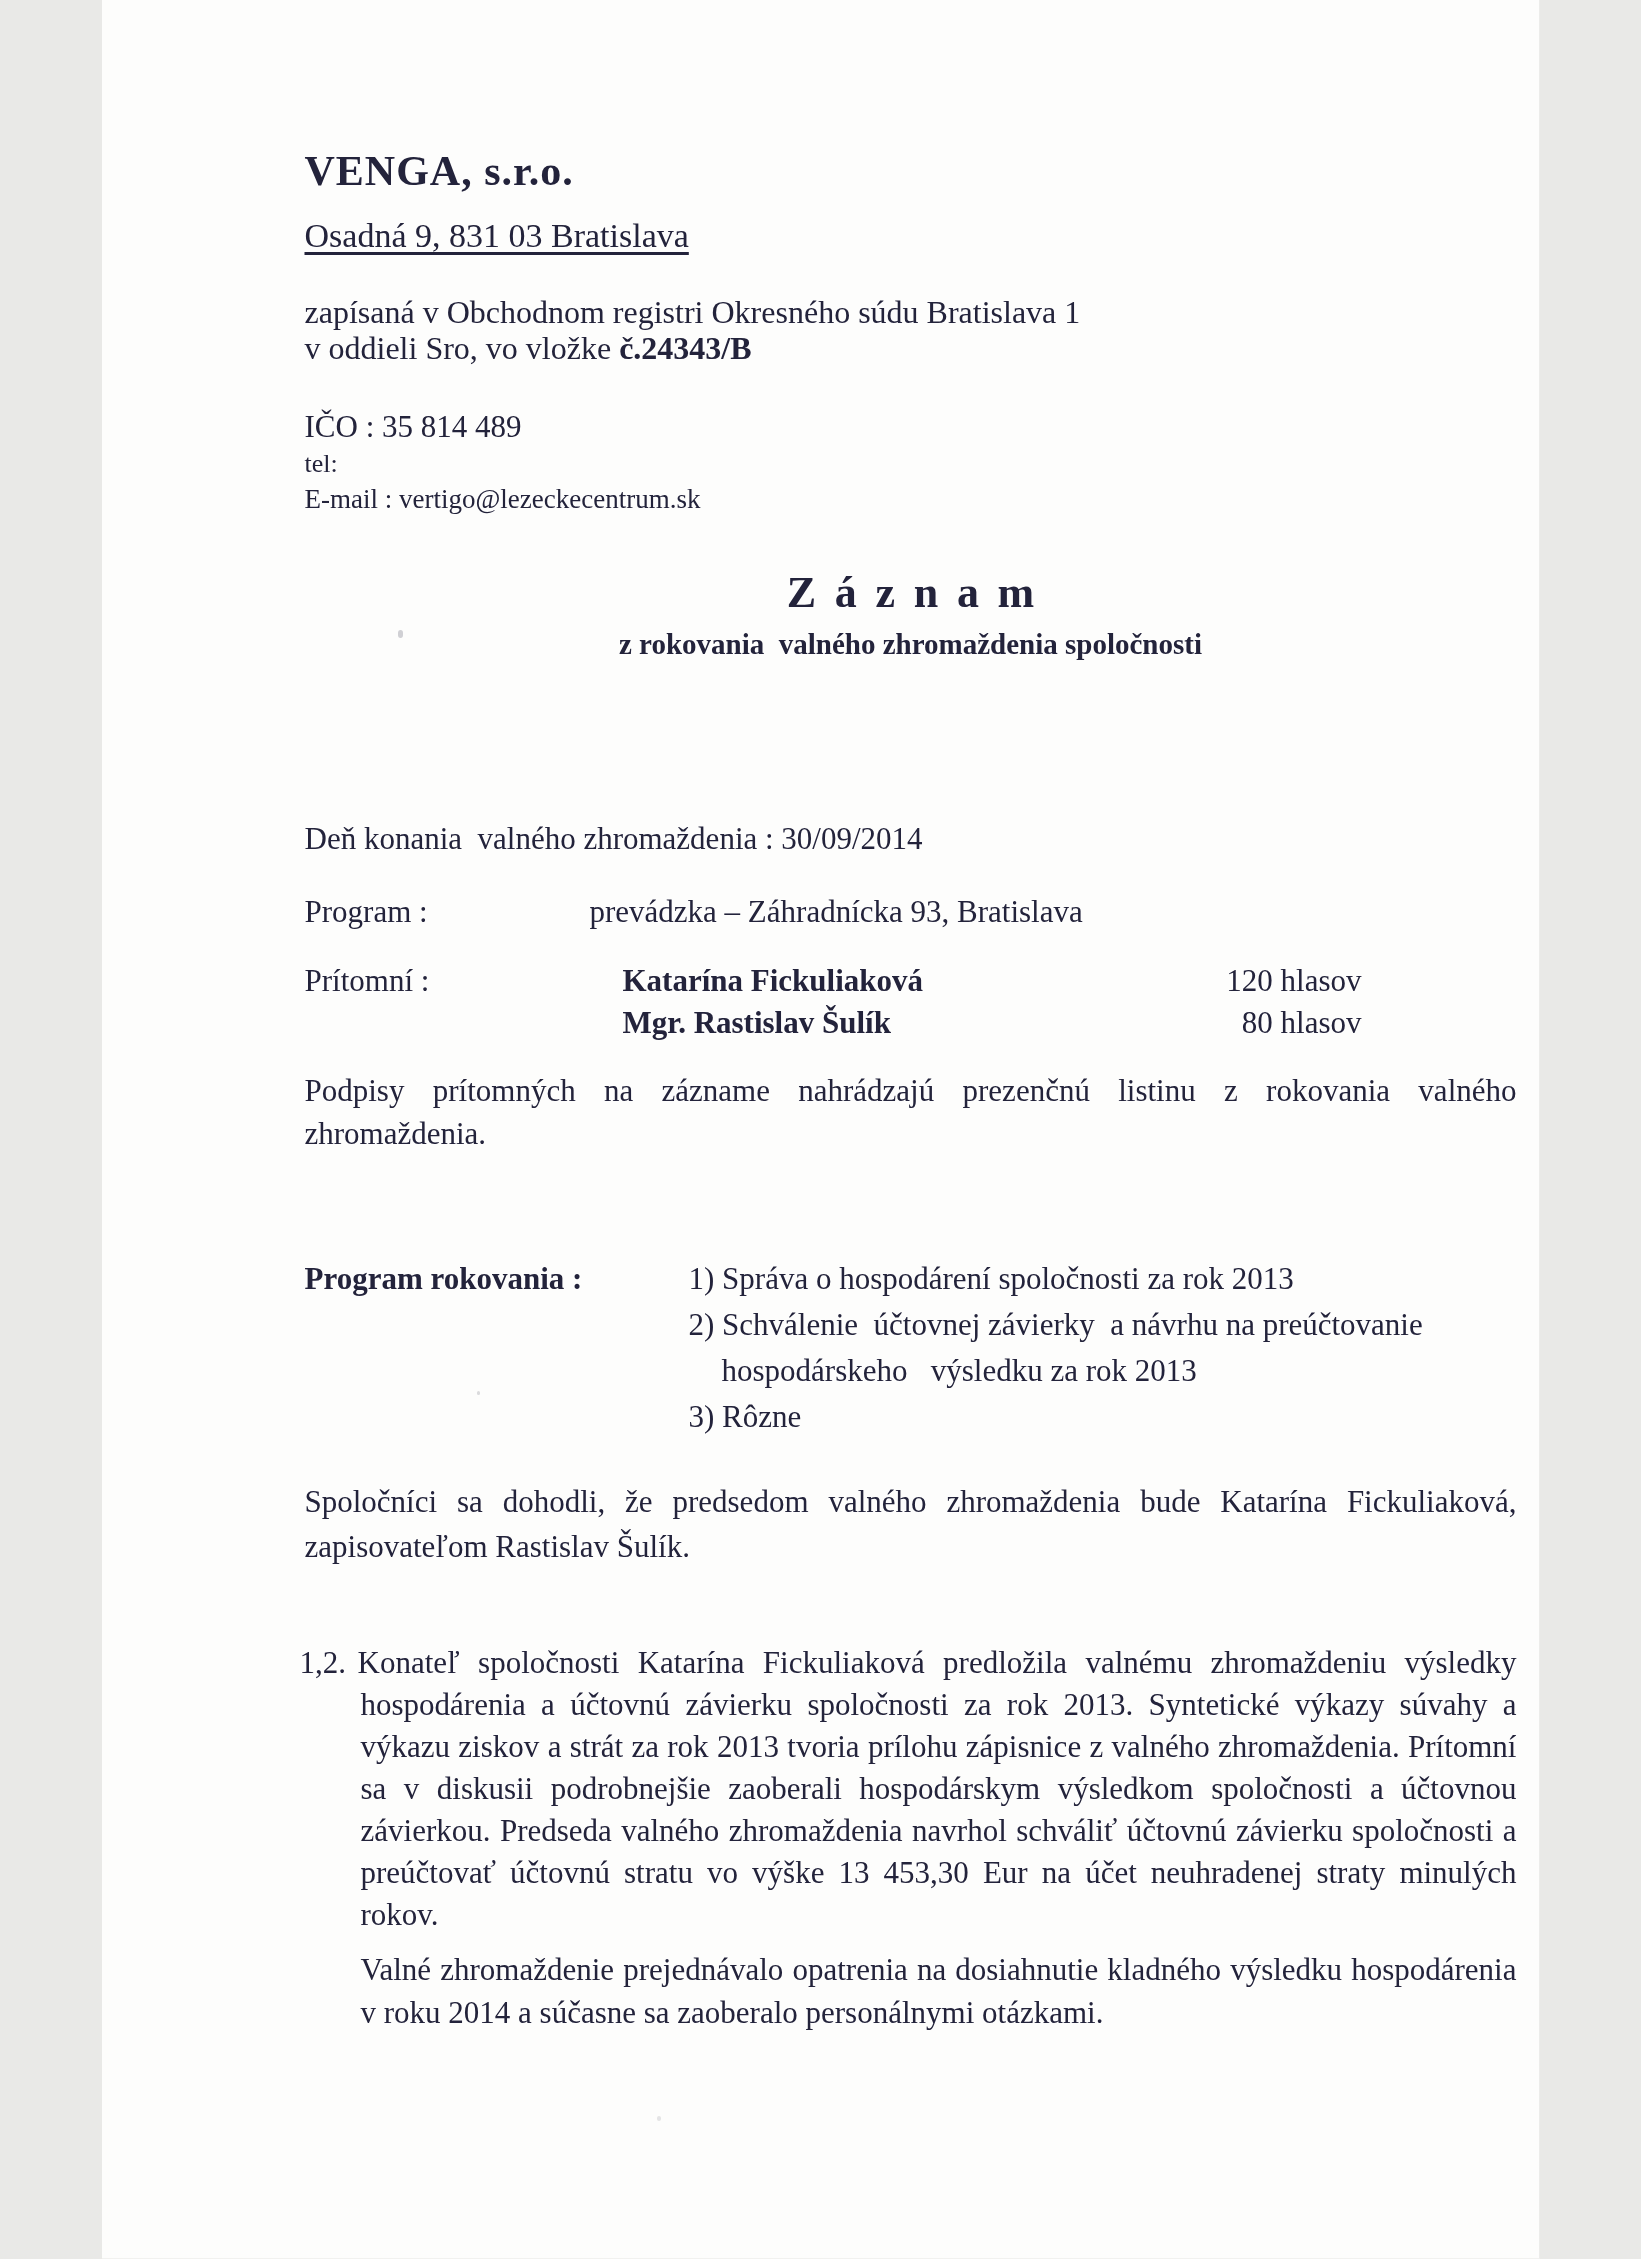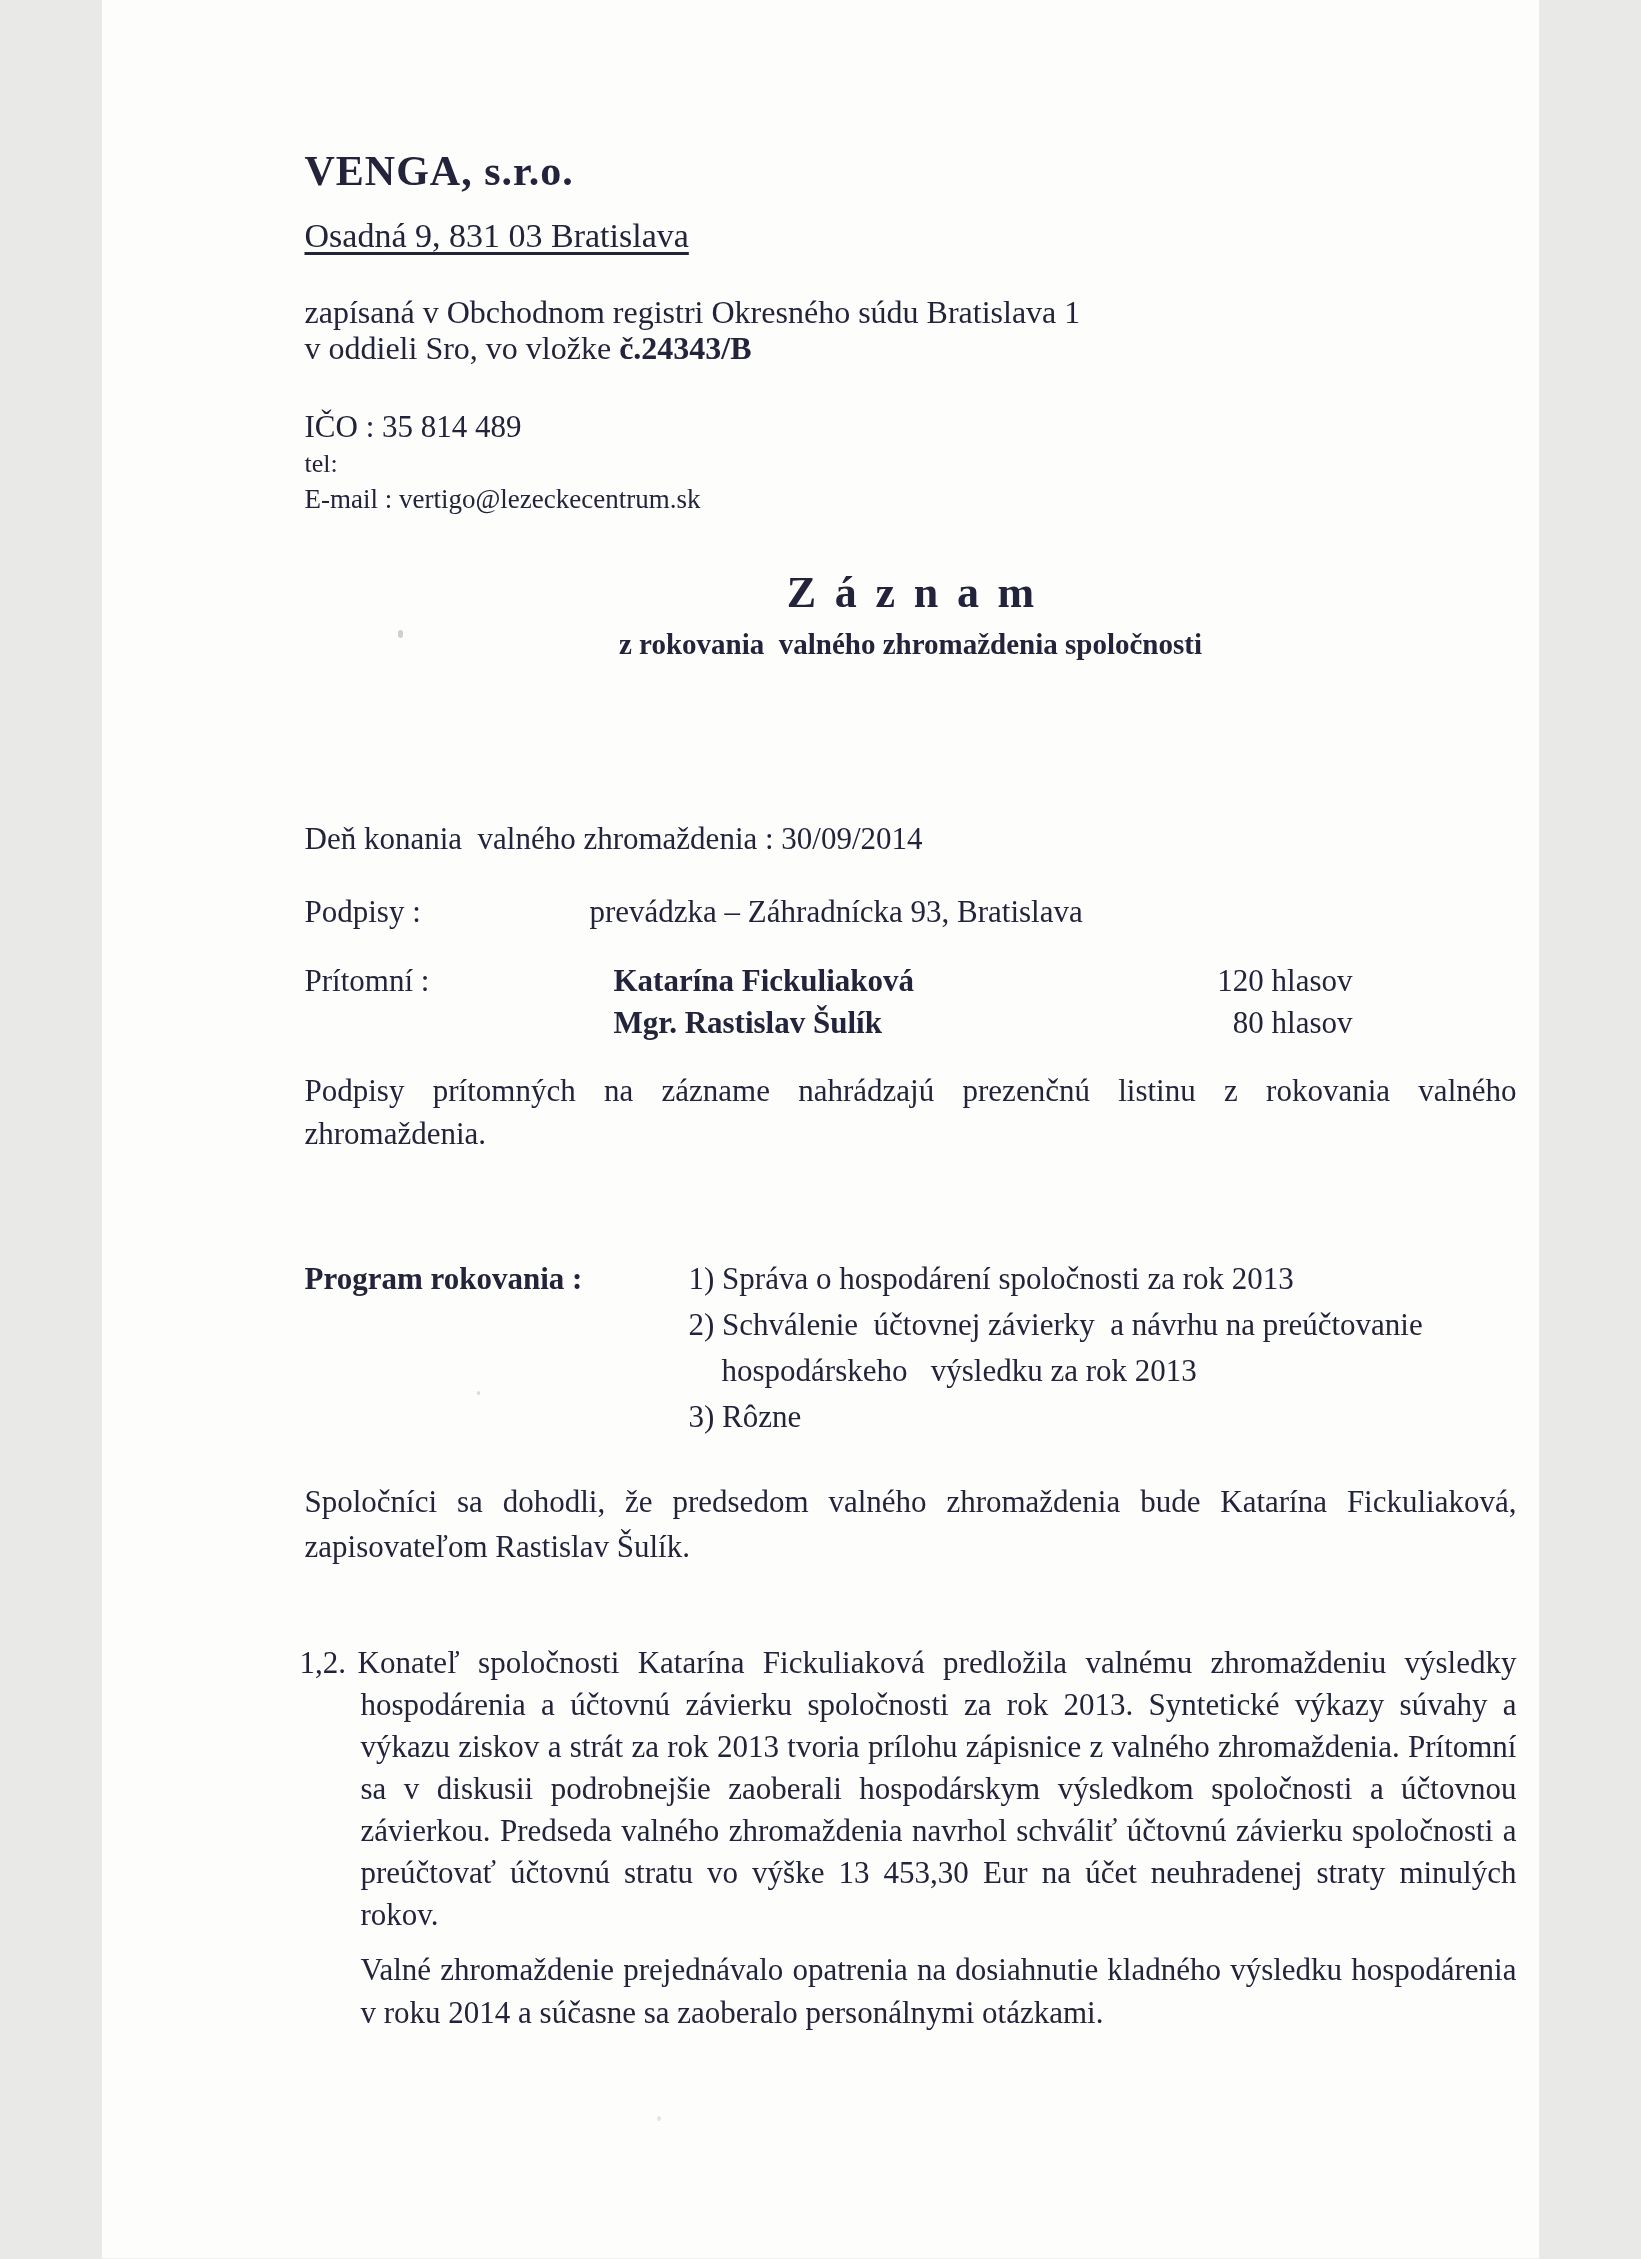--- a/index.html
+++ b/index.html
@@ -62,21 +62,21 @@
     line-height: 39px;
     font-weight: bold;
   }
 
   .date-line { margin-top: 154px; font-size: 31px; line-height: 41px; }
 
   .label-row { display: flex; font-size: 31px; line-height: 42px; }
   .place-row { margin-top: 32px; }
   .attendees-row { margin-top: 27px; gap: 24px; }
   .row-label { flex: 0 0 285px; }
-  .attendee-names { flex: 0 0 565px; font-weight: bold; }
+  .attendee-names { flex: 0 0 565px; font-weight: bold; margin-left: 9px; }
   .attendee-votes { flex: 0 0 150px; text-align: right; }
 
   .para {
     font-size: 31px;
     line-height: 43px;
     text-align: justify;
     hyphens: none;
   }
   .signatures-para { margin-top: 25px; }
 
@@ -141,21 +141,21 @@
     </div>
 
     <div class="title-block">
       <div class="doc-title prewrap">Z á z n a m</div>
       <div class="doc-subtitle prewrap">z rokovania  valného zhromaždenia spoločnosti</div>
     </div>
 
     <div class="date-line prewrap">Deň konania  valného zhromaždenia : 30/09/2014</div>
 
     <div class="label-row place-row">
-      <div class="row-label">Podpisy :</div>
+      <div class="row-label">Program :</div>
       <div>prevádzka – Záhradnícka 93, Bratislava</div>
     </div>
 
     <div class="label-row attendees-row">
       <div class="row-label">Prítomní :</div>
       <div class="attendee-names">
         <div>Katarína Fickuliaková</div>
         <div>Mgr. Rastislav Šulík</div>
       </div>
       <div class="attendee-votes">

